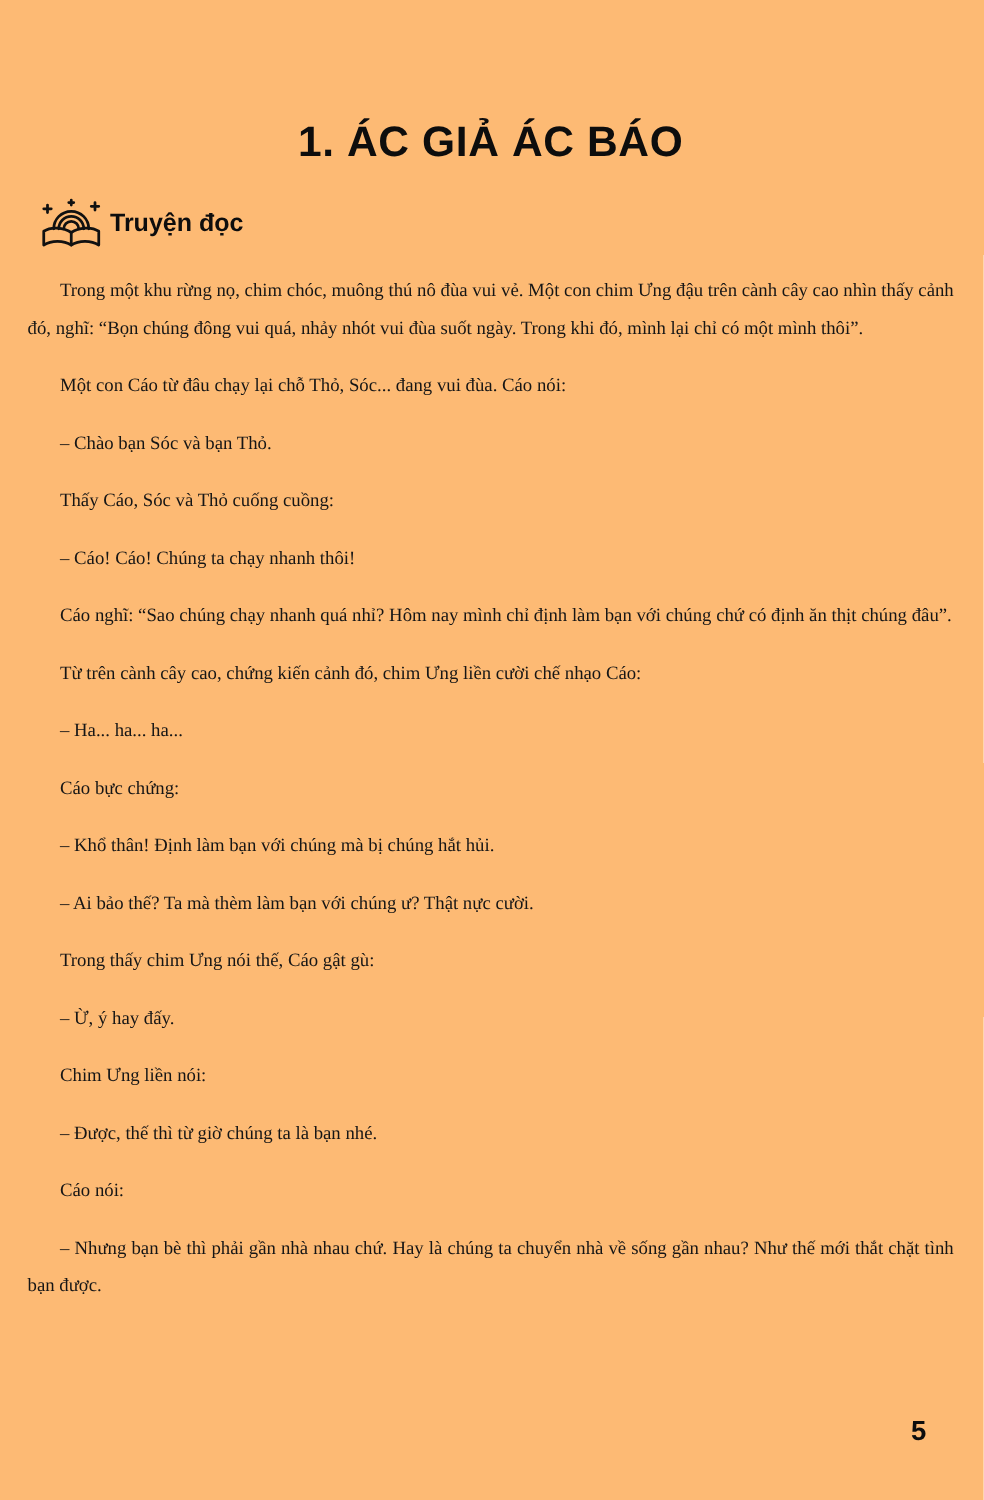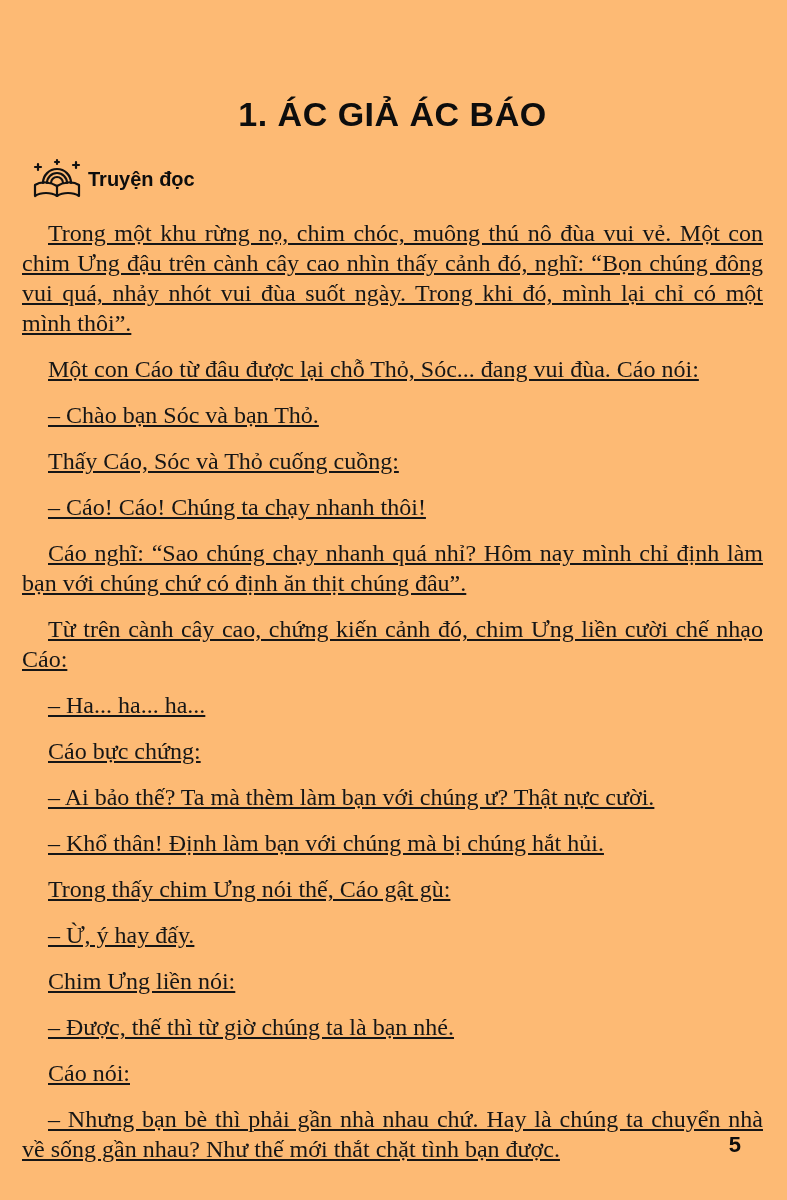--- a/index.html
+++ b/index.html
@@ -40,26 +40,25 @@
   }
   .section-label {
     font-family: "Liberation Sans", "DejaVu Sans", sans-serif;
     font-weight: bold;
     font-size: 20px;
     padding-bottom: 2px;
     color: #0d0d0d;
   }
   .story p {
     margin: 16px 0 2px 0;
-    font-size: 24px;
+    font-size: 15px;
     line-height: 30px;
     text-align: justify;
     text-indent: 26px;
     color: #161616;
-    text-decoration: underline;
   }
   .page-number {
     position: absolute;
     right: 46px;
     bottom: 42px;
     font-family: "Liberation Sans", "DejaVu Sans", sans-serif;
     font-weight: bold;
     font-size: 22px;
     color: #0d0d0d;
   }
@@ -82,30 +81,30 @@
         <path d="M7 6 v6 M4 9 h6"></path>
         <path d="M45 4 v6 M42 7 h6"></path>
         <path d="M26 2 v4 M24 4 h4"></path>
       </svg>
     </span>
     <span class="section-label">Truyện đọc</span>
   </div>
 
   <div class="story">
     <p>Trong một khu rừng nọ, chim chóc, muông thú nô đùa vui vẻ. Một con chim Ưng đậu trên cành cây cao nhìn thấy cảnh đó, nghĩ: “Bọn chúng đông vui quá, nhảy nhót vui đùa suốt ngày. Trong khi đó, mình lại chỉ có một mình thôi”.</p>
-    <p>Một con Cáo từ đâu được lại chỗ Thỏ, Sóc... đang vui đùa. Cáo nói:</p>
+    <p>Một con Cáo từ đâu chạy lại chỗ Thỏ, Sóc... đang vui đùa. Cáo nói:</p>
     <p>– Chào bạn Sóc và bạn Thỏ.</p>
     <p>Thấy Cáo, Sóc và Thỏ cuống cuồng:</p>
     <p>– Cáo! Cáo! Chúng ta chạy nhanh thôi!</p>
     <p>Cáo nghĩ: “Sao chúng chạy nhanh quá nhỉ? Hôm nay mình chỉ định làm bạn với chúng chứ có định ăn thịt chúng đâu”.</p>
     <p>Từ trên cành cây cao, chứng kiến cảnh đó, chim Ưng liền cười chế nhạo Cáo:</p>
     <p>– Ha... ha... ha...</p>
     <p>Cáo bực chứng:</p>
+    <p>– Khổ thân! Định làm bạn với chúng mà bị chúng hắt hủi.</p>
     <p>– Ai bảo thế? Ta mà thèm làm bạn với chúng ư? Thật nực cười.</p>
-    <p>– Khổ thân! Định làm bạn với chúng mà bị chúng hắt hủi.</p>
     <p>Trong thấy chim Ưng nói thế, Cáo gật gù:</p>
     <p>– Ừ, ý hay đấy.</p>
     <p>Chim Ưng liền nói:</p>
     <p>– Được, thế thì từ giờ chúng ta là bạn nhé.</p>
     <p>Cáo nói:</p>
     <p>– Nhưng bạn bè thì phải gần nhà nhau chứ. Hay là chúng ta chuyển nhà về sống gần nhau? Như thế mới thắt chặt tình bạn được.</p>
   </div>
 
   <div class="page-number">5</div>
 

